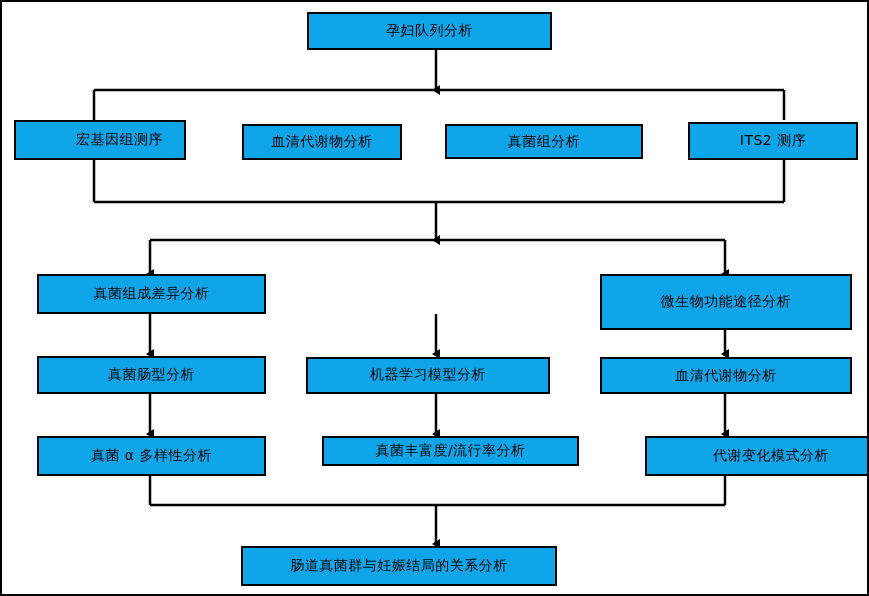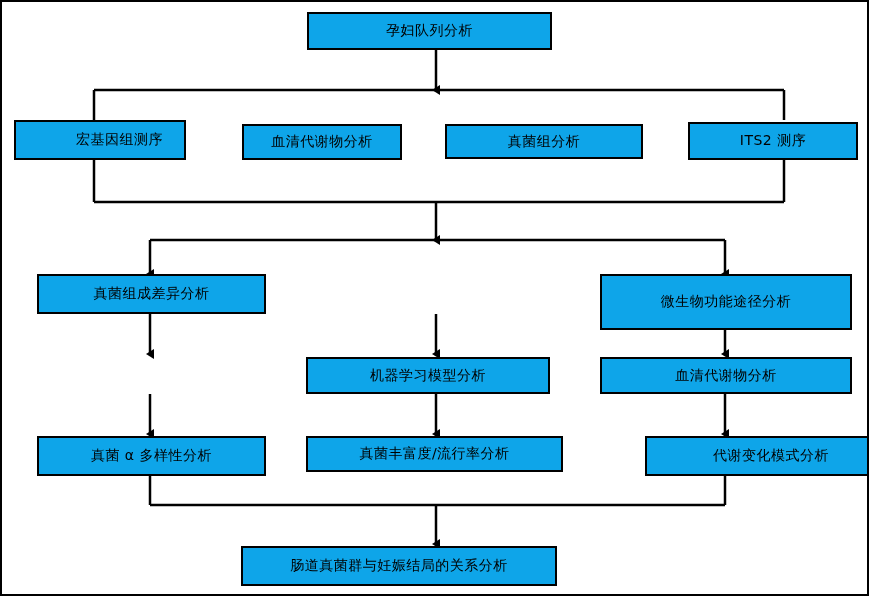--- a/index.html
+++ b/index.html
@@ -108,31 +108,34 @@
     <span class="node-label">ITS2 测序</span>
   </div>
 
   <div class="node-box" style="left:35px; top:272px; width:229px; height:40px;">
     <span class="node-label">真菌组成差异分析</span>
   </div>
   <div class="node-box" style="left:598px; top:272px; width:252px; height:56px;">
     <span class="node-label">微生物功能途径分析</span>
   </div>
 
-  <div class="node-box" style="left:304px; top:355px; width:244px; height:37px;">
+  <div class="node-box" style="left:35px; top:354px; width:229px; height:38px;">
+    <span class="node-label">真菌肠型分析</span>
+  </div>
+  <div class="node-box" style="left:304px; top:355px; width:244px; height:37px;font-family:Liberation Mono, monospace;">
     <span class="node-label">机器学习模型分析</span>
   </div>
   <div class="node-box" style="left:598px; top:355px; width:252px; height:37px;">
     <span class="node-label">血清代谢物分析</span>
   </div>
 
   <div class="node-box" style="left:35px; top:434px; width:229px; height:40px;">
     <span class="node-label">真菌 α 多样性分析</span>
   </div>
-  <div class="node-box" style="left:304px; top:434px; width:257px; height:36px;">
+  <div class="node-box" style="left:320px; top:434px; width:257px; height:30px;">
     <span class="node-label">真菌丰富度/流行率分析</span>
   </div>
   <div class="node-box" style="left:598px; top:434px; width:252px; height:40px;margin-left:45px;">
     <span class="node-label">代谢变化模式分析</span>
   </div>
 
   <div class="node-box" style="left:239px; top:544px; width:316px; height:40px;">
     <span class="node-label">肠道真菌群与妊娠结局的关系分析</span>
   </div>
 

